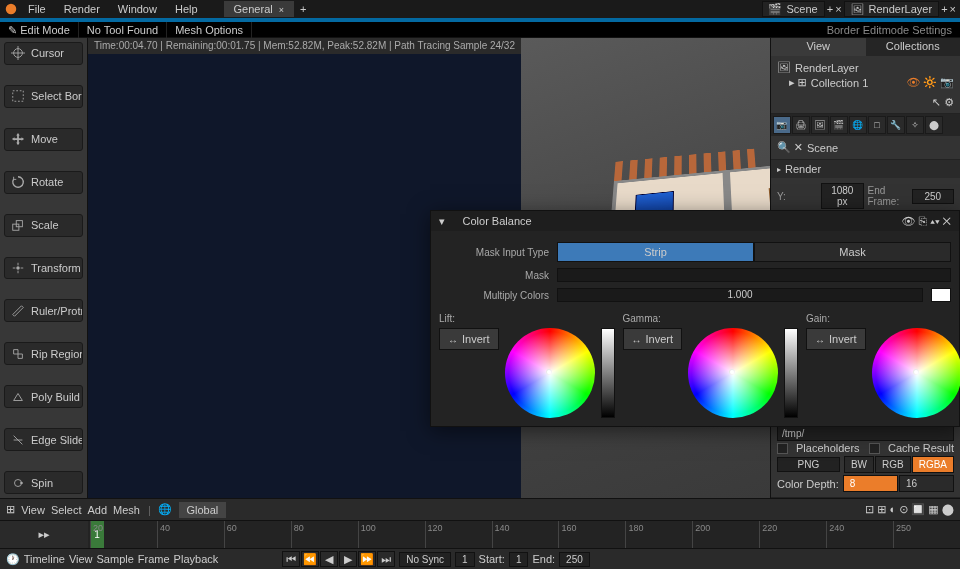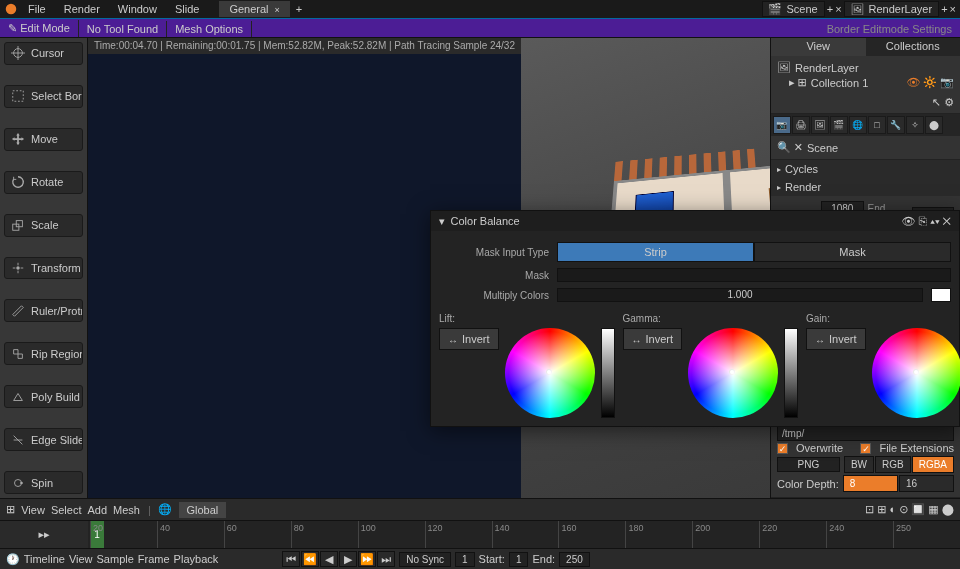--- a/index.html
+++ b/index.html
@@ -1,23 +1,23 @@
 <!DOCTYPE html>
 <html><head>
 <meta charset="utf-8">
 <style>
 *{margin:0;padding:0;box-sizing:border-box;font-family:sans-serif;font-size:11px;color:#ccc;user-select:none}
 body{width:960px;height:569px;background:#2b2b2b;overflow:hidden;position:relative}
 .topbar{height:18px;background:#1a1a1a;display:flex;align-items:center;padding:0 4px;gap:2px}
 .menu-item{padding:2px 8px;cursor:pointer}
-.tab{background:#3a3a3a;padding:2px 10px;margin-left:10px;position:relative}
+.tab{background:#3a3a3a;padding:2px 10px;margin-left:16px;position:relative}
 .tab-close{margin-left:6px;font-size:9px}
 .hdr-right{margin-left:auto;display:flex;gap:2px;align-items:center}
 .hdr-btn{background:#232323;padding:1px 6px;border:1px solid #111;height:16px;display:flex;align-items:center}
-.row2{height:20px;background:#4c1d95;display:flex;align-items:flex-end;border-top:1px solid #0369a1;border-bottom:1px solid #111}
+.row2{height:20px;background:#000000;display:flex;align-items:flex-start;border-top:4px solid #0369a1;border-bottom:1px solid #111}
 .row2-item{padding:2px 8px;border-right:1px solid #222}
 .row2-right{margin-left:auto;padding:2px 8px;color:#888}
 .main{display:flex;height:460px}
 .toolbar{width:88px;background:#373737;border-right:1px solid #111;padding:4px;display:flex;flex-direction:column;gap:20px}
 .tool-btn{background:#2a2a2a;border:1px solid #1a1a1a;border-radius:3px;padding:4px 6px;display:flex;align-items:center;gap:6px;cursor:pointer;font-size:10px;white-space:nowrap;overflow:hidden}
 .tool-icon{width:14px;height:14px;fill:#aaa;flex-shrink:0}
 .viewport{flex:1;background:#0f172a;position:relative;display:flex;flex-direction:row}
 .vp-status{height:16px;background:#2a2a2a;padding:2px 6px;font-size:10px;color:#aaa}
 .vp-render{flex:1;background:linear-gradient(160deg,#5a5a5a 0%,#454545 50%,#3a3a3a 100%);position:relative;overflow:hidden}
 .house{position:absolute;top:20px;left:30px;width:620px;height:380px;transform:perspective(800px) rotateX(40deg) rotateZ(-8deg)}
@@ -90,21 +90,21 @@
 </head>
 <body>
 
 <div class="topbar">
   <svg class="tool-icon" viewBox="0 0 16 16">
       <circle cx="8" cy="8" r="6" fill="#eb7d2a"></circle>
     </svg>
   <div class="menu-item">File</div>
   <div class="menu-item">Render</div>
   <div class="menu-item">Window</div>
-  <div class="menu-item">Slide</div>
+  <div class="menu-item">Help</div>
   <div class="tab"><span>General</span><span class="tab-close">×</span></div>
   <span style="margin-left:4px;cursor:pointer">+</span>
   <div class="hdr-right">
     <div class="hdr-btn">🎬 <span style="margin-left:4px">Scene</span></div>
     <span>+</span>
       <span>×</span>
     <div class="hdr-btn">🖼 <span style="margin-left:4px">RenderLayer</span></div>
     <span>+</span>
       <span>×</span>
   </div>
@@ -251,21 +251,20 @@
       <div class="prop-icon">🎬</div>
       <div class="prop-icon">🌐</div>
       <div class="prop-icon">□</div>
       <div class="prop-icon">🔧</div>
       <div class="prop-icon">✧</div>
       <div class="prop-icon">⬤</div>
     </div>
     <div class="rp-sec">
       <div class="rp-row">🔍 ✕ <span>Scene</span></div>
     </div>
-    <div class="rp-header">Cycles</div>
     <div class="rp-header">Render</div>
     <div class="rp-sec" style="flex:1;overflow:hidden">
       <div class="rp-row">
           <span class="rp-label">Y:</span>
           <div class="rp-field">1080 px</div>
           <span class="rp-label">End Frame:</span>
           <div class="rp-field">250</div>
         </div>
       <div class="rp-row">
           <span class="rp-label"></span>
@@ -294,24 +293,24 @@
           <span>Crop</span>
           <div class="rp-field" style="margin-left:auto;width:40px">O: 100</div>
           <div class="rp-field" style="width:40px">N: 100</div>
         </div>
     </div>
     <div class="rp-header">Metadata</div>
     <div class="rp-header">Output</div>
     <div class="rp-sec">
       <div class="rp-field" style="text-align:left">/tmp/</div>
       <div class="rp-row">
-          <span class="chk on"></span>
-          <span>Overwrite</span>
-          <span class="chk on" style="margin-left:auto"></span>
-          <span>File Extensions</span>
+          <span class="chk"></span>
+          <span>Placeholders</span>
+          <span class="chk" style="margin-left:auto"></span>
+          <span>Cache Result</span>
         </div>
       <div class="rp-row">
         <div class="rp-field">PNG</div>
         <div class="btn-grp">
             <div>BW</div>
             <div>RGB</div>
             <div class="active">RGBA</div>
           </div>
       </div>
       <div class="rp-row">
@@ -376,21 +375,21 @@
     <span>Start:</span>
       <div class="num-field">1</div>
     <span>End:</span>
       <div class="num-field">250</div>
   </div>
 </div>
 
 <div class="popup">
   <div class="popup-hdr">
     <span>▾</span>
-    <span style="margin-left:6px">Color Balance</span>
+    <span style="margin-left:18px">Color Balance</span>
     <span class="x">👁 ⎘ ▴▾ ✕</span>
   </div>
   <div class="popup-body">
     <div class="popup-row">
       <div class="popup-lbl">Mask Input Type</div>
       <div class="seg-btn">
         <div class="active">Strip</div>
         <div>Mask</div>
       </div>
     </div>

